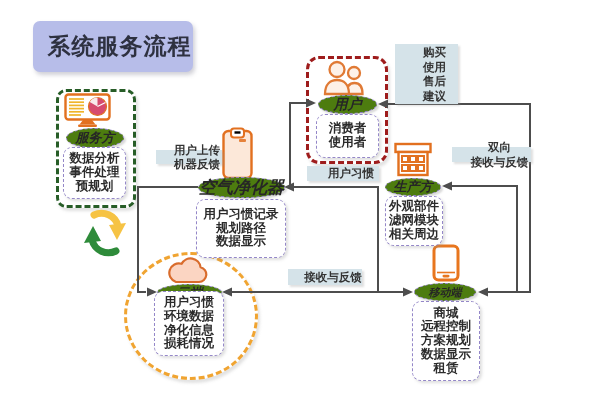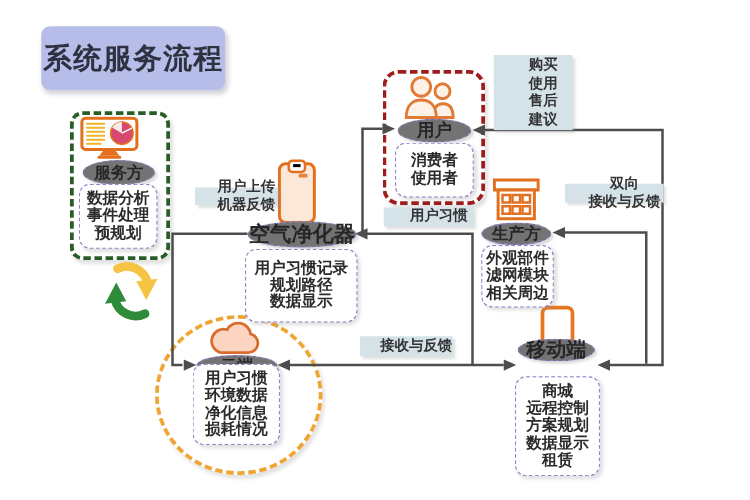--- a/index.html
+++ b/index.html
@@ -6,32 +6,32 @@
   #canvas{
     position:relative;width:600px;height:400px;background:#ffffff;overflow:hidden;
     font-family:"Liberation Serif", serif;
   }
   .abs{position:absolute;}
   
   .title-box{
     left:33px;top:21px;width:147px;height:51px;background:#b7bde9;border-radius:7px;
     display:flex;align-items:center;justify-content:center;
     font-family:"Liberation Sans", sans-serif;font-weight:bold;font-size:23px;color:#2e3140;
-    box-shadow:2px 3px 4px rgba(120,120,140,.35);letter-spacing:1px;z-index:3;
+    box-shadow:2px 3px 4px rgba(120,120,140,.35);letter-spacing:1px;z-index:3;padding-left:13px;
   }
   
   .frame{border-style:dashed;background:transparent;box-shadow:2px 3px 3px rgba(150,150,150,.28);z-index:1;}
   .frame-green{left:56px;top:89px;width:74px;height:113px;border:3px dashed #275d27;border-radius:10px;}
   .frame-red{left:306px;top:56px;width:76px;height:102px;border:3px dashed #9e1c1c;border-radius:13px;}
   .frame-yellow{left:124px;top:252px;width:128px;height:122px;border:3.5px dashed #f0a431;border-radius:50%;}
   
   .oval{
-    background:#737373;border:1.6px dashed #8f80c4;border-radius:50%;
+    background:#4d7c0f;border:1.6px dashed #8f80c4;border-radius:50%;
     display:flex;align-items:center;justify-content:center;
-    font-weight:bold;color:#262626;box-shadow:2px 2px 2px rgba(150,150,150,.35);z-index:4;
+    font-weight:bold;color:#262626;box-shadow:2px 2px 2px rgba(150,150,150,.35);z-index:4;font-style:italic;
   }
   
   .listbox{
     background:#fff;border:1.6px dashed #9487c8;border-radius:9px;
     display:flex;flex-direction:column;align-items:center;justify-content:center;
     font-weight:bold;color:#2b2b2b;font-size:12.5px;line-height:13.8px;
     box-shadow:2px 2px 3px rgba(150,150,150,.3);z-index:4;text-align:left;
   }
   
   .edge-label{
@@ -159,21 +159,21 @@
     <div>环境数据</div>
     <div>净化信息</div>
     <div>损耗情况</div>
   </div>
 
   <svg class="abs icon" style="left:432px;top:244px" width="28" height="38" viewBox="0 0 28 38">
     <rect x="2" y="2" width="24" height="34" rx="4.5" fill="#fff" stroke="#e8761e" stroke-width="3"></rect>
     <line x1="5" y1="28.5" x2="23" y2="28.5" stroke="#e8761e" stroke-width="1.6"></line>
     <rect x="10.5" y="30.8" width="7" height="2.6" rx="1.3" fill="#e8761e"></rect>
   </svg>
-  <div class="abs oval" style="left:414px;top:271px;width:60px;height:16px;font-size:16px">移动端</div>
+  <div class="abs oval" style="left:414px;top:283px;width:60px;height:16px;font-size:11px">移动端</div>
   <div class="abs listbox" style="left:412px;top:301px;width:66px;height:78px">
     <div>商城</div>
     <div>远程控制</div>
     <div>方案规划</div>
     <div>数据显示</div>
     <div>租赁</div>
   </div>
 
   <div class="abs edge-label" style="left:156px;top:150px;width:50px;height:14px">
     <div>用户上传</div>

